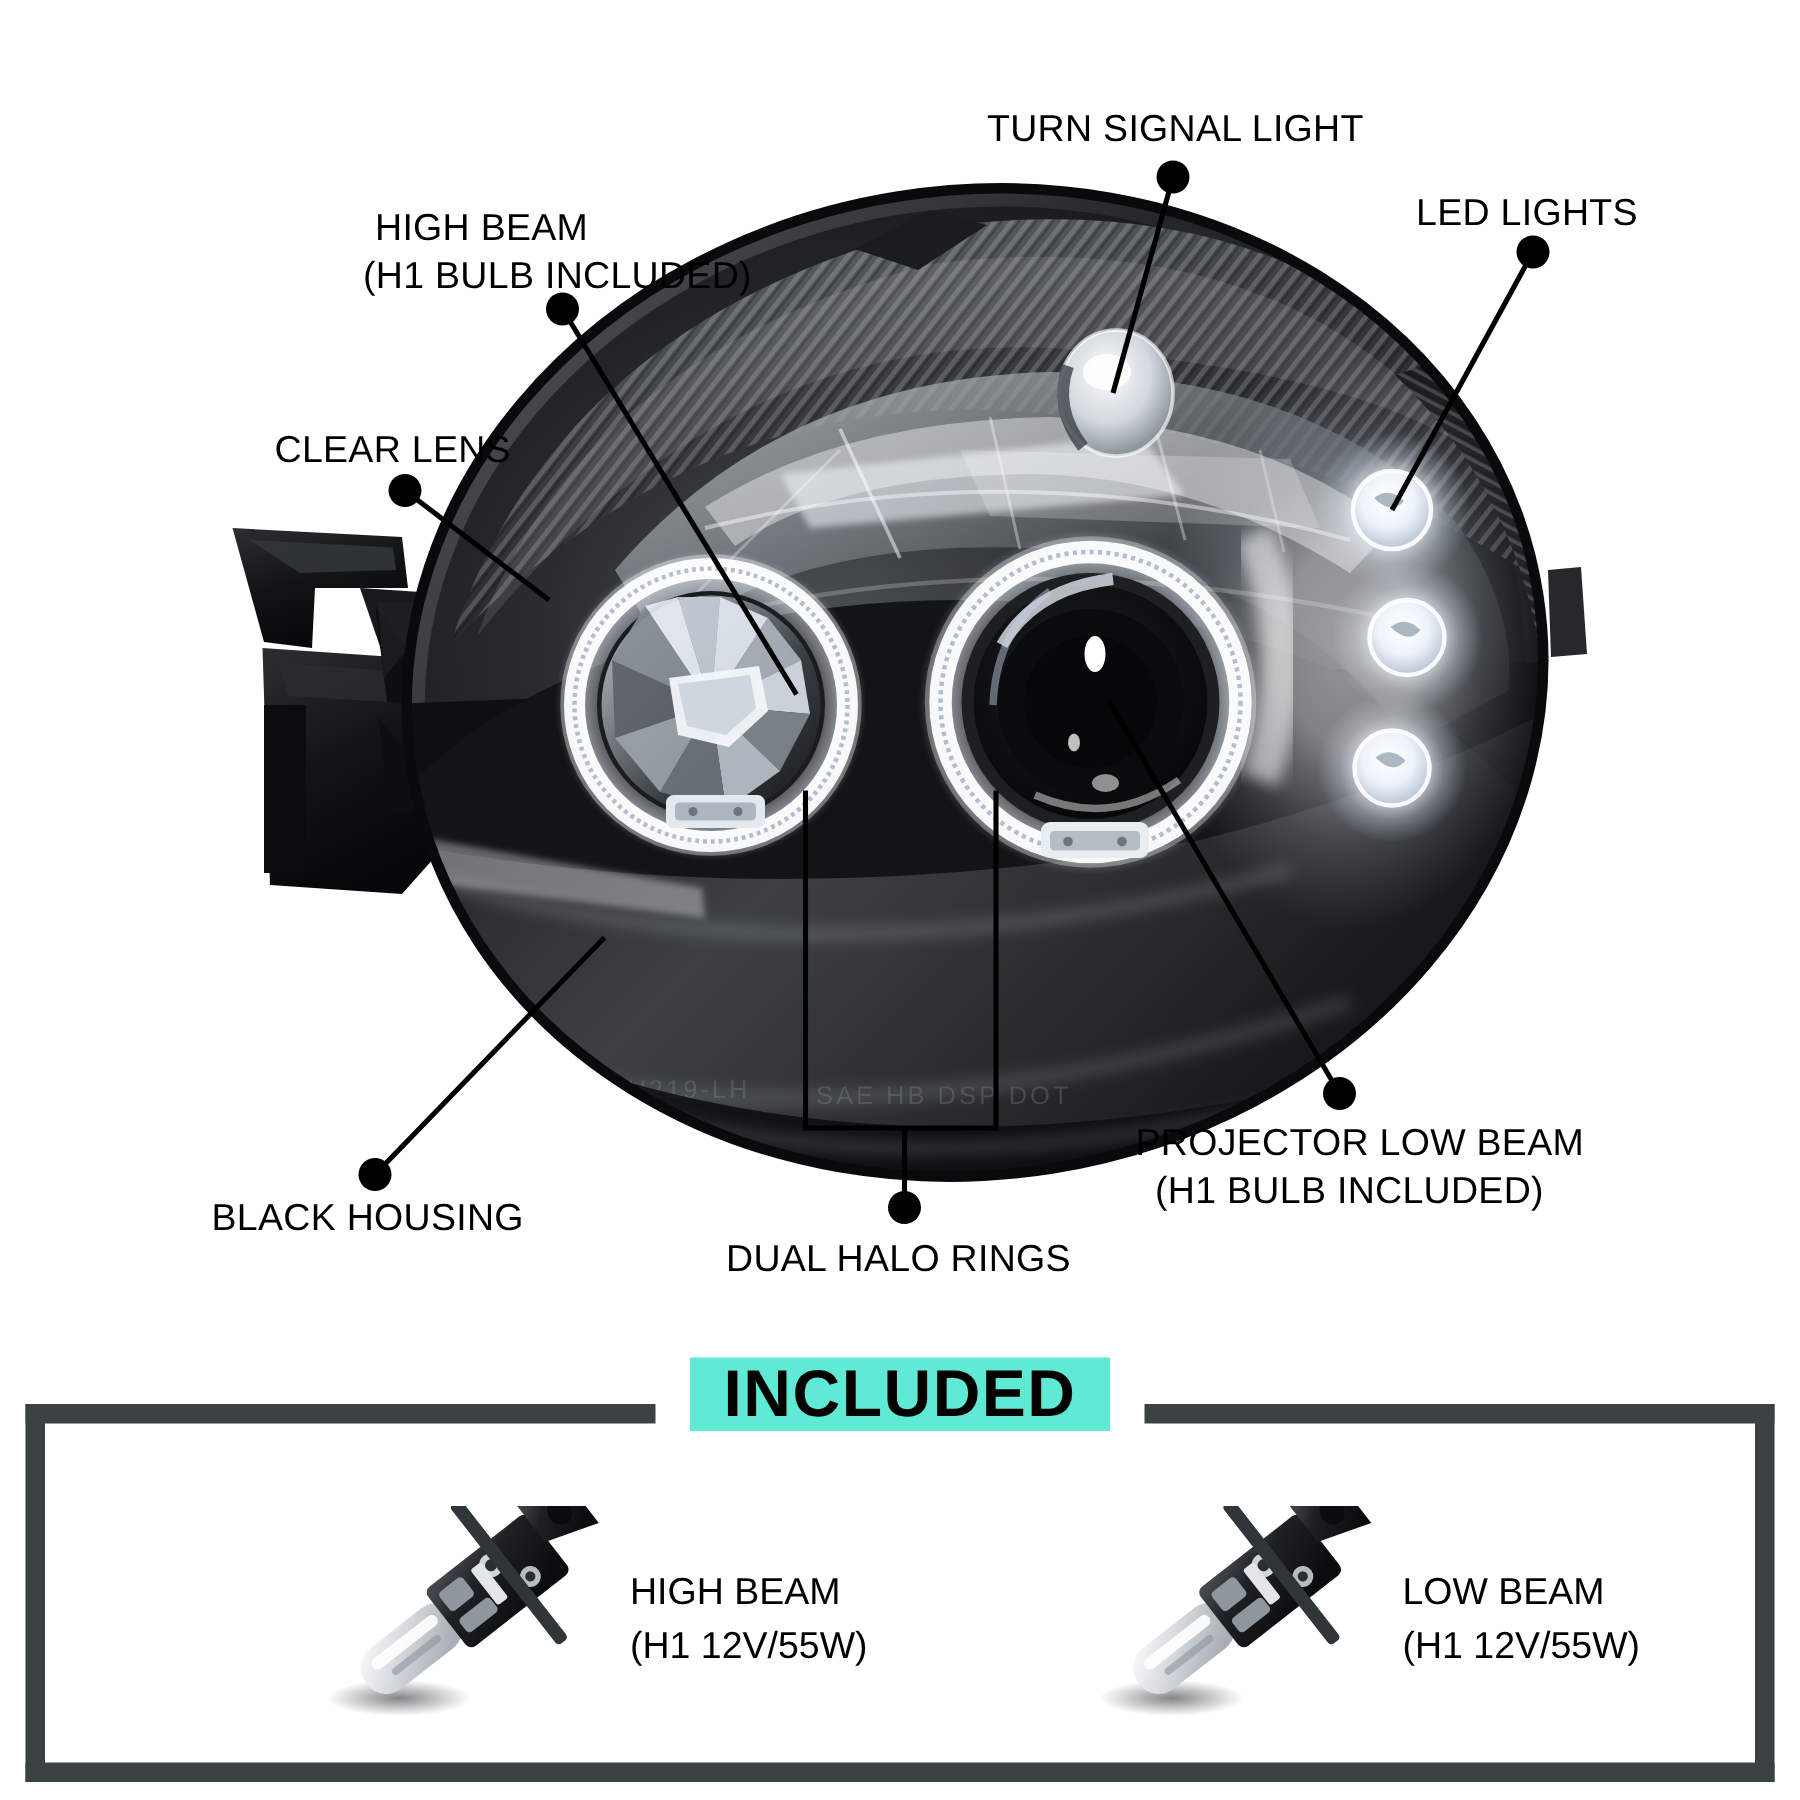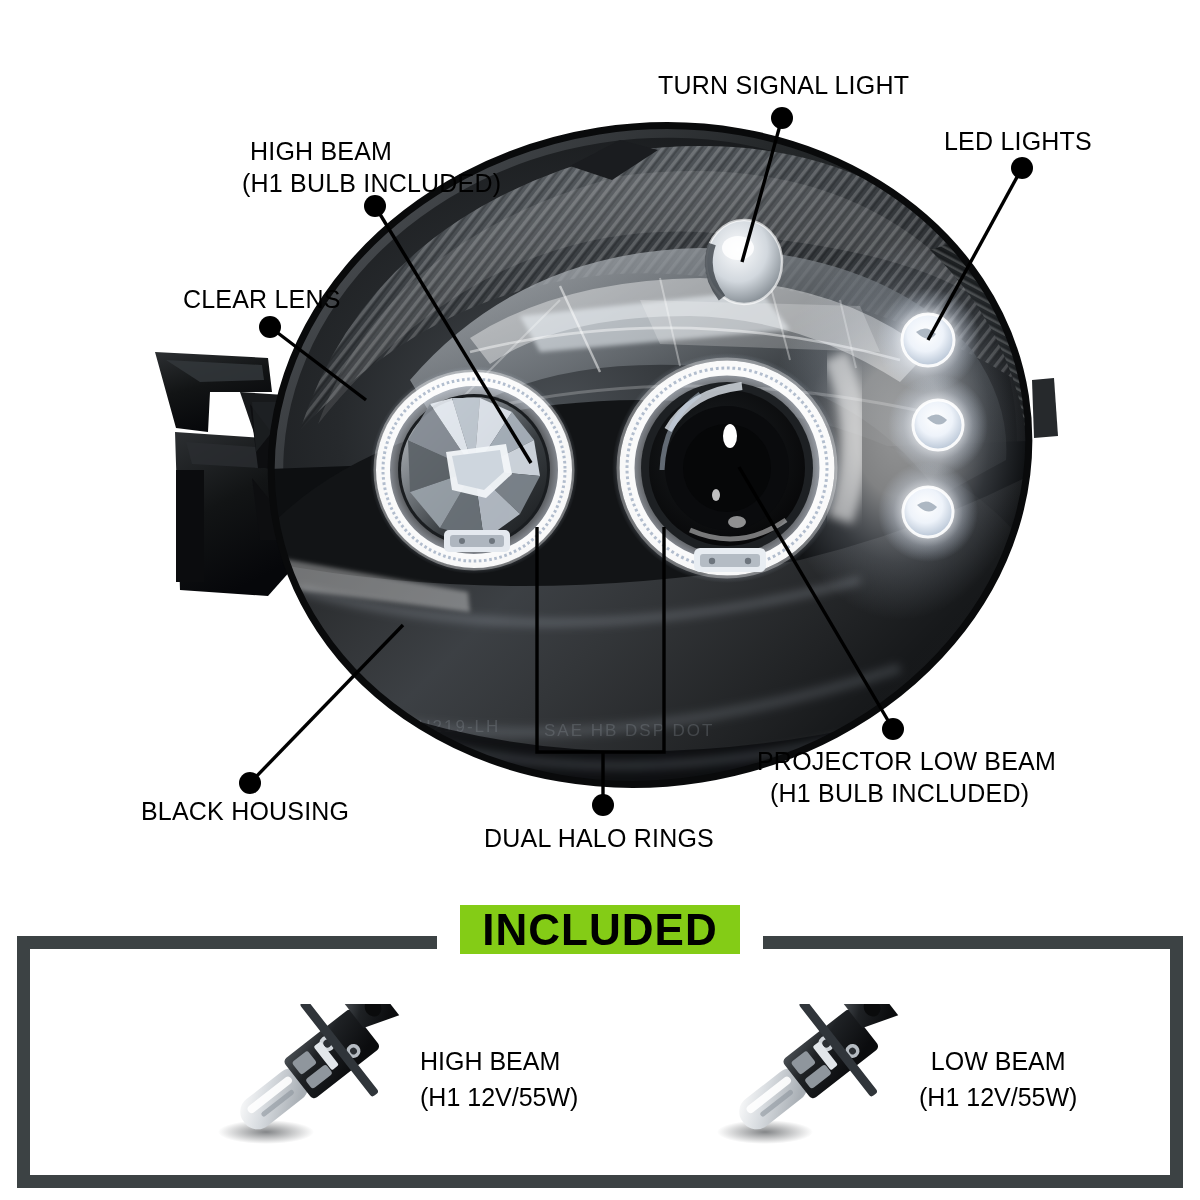--- a/index.html
+++ b/index.html
@@ -58,38 +58,38 @@
     text-align: center;
     font-size: 44px;
     font-weight: bold;
     color: #000000;
     letter-spacing: 1px;
     line-height: 1;
     background: transparent;
     pointer-events: none;
   }
   #included-title span {
-    background: #84cc16;
+    background: #5eead4;
     padding: 0 22px;
   }
   .bulb-item {
     position: absolute;
     display: flex;
     align-items: center;
     gap: 8px;
   }
   .bulb-item .bulb-art { width: 220px; height: 150px; flex: none; }
   .bulb-labels {
     font-size: 25px;
     color: #000000;
     line-height: 1.45;
     white-space: nowrap;
   }
   #bulb-high { left: 175px; top: 68px; }
-  #bulb-low  { left: 674px; top: 68px; text-align: center; }
+  #bulb-low  { left: 690px; top: 68px; }
 </style>
 </head>
 <body>
 
 <div id="stage">
 
   <svg class="layer" viewBox="0 0 1200 1200">
     <defs>
 
       <radialGradient id="gHousing" cx="38%" cy="42%" r="78%">

